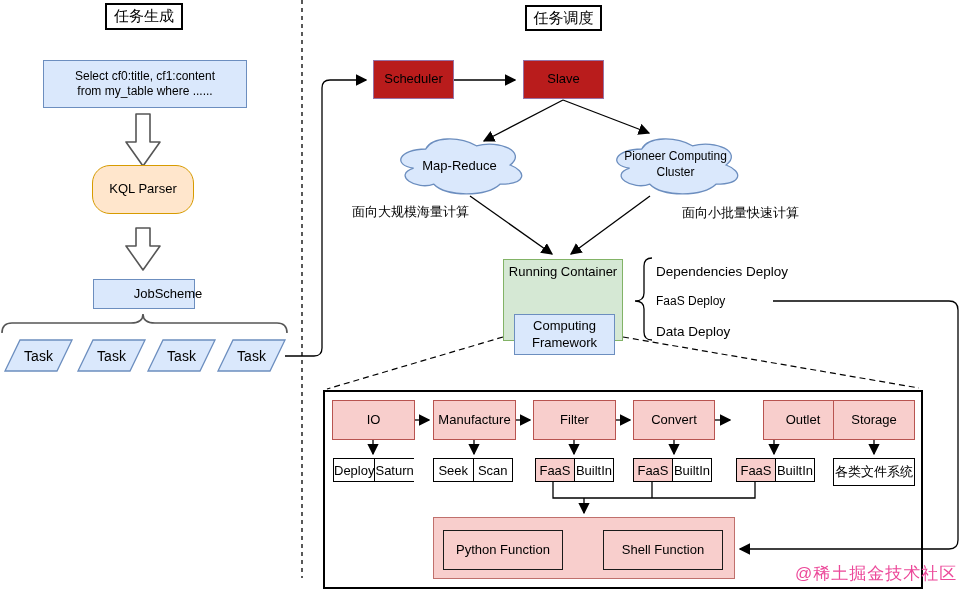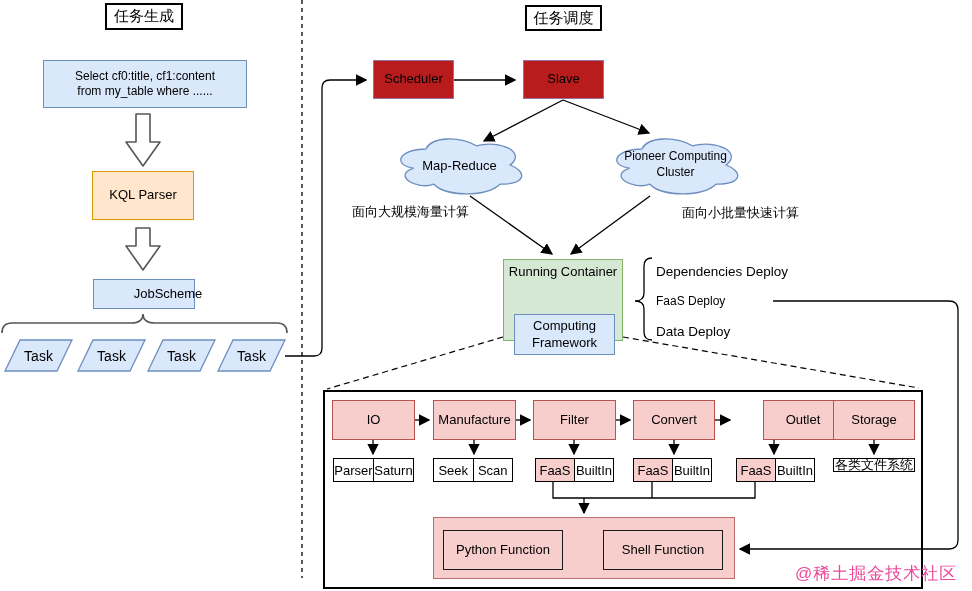--- a/index.html
+++ b/index.html
@@ -97,21 +97,21 @@
     <polygon points="233,340 285,340 270,371 218,371" fill="#dae8fc" stroke="#6c8ebf" stroke-width="1.3"></polygon>
 
     <use href="#cloudShape" transform="translate(392,133)" fill="#dae8fc" stroke="#6c8ebf" stroke-width="1.3"></use>
     <use href="#cloudShape" transform="translate(608,133)" fill="#dae8fc" stroke="#6c8ebf" stroke-width="1.3"></use>
   </svg>
 
   <div class="box titlebox" style="left:105px; top:3px; width:78px; height:27px;">任务生成</div>
 
   <div class="box blue" style="left:43px; top:60px; width:204px; height:48px; font-size:12px; padding:0 20px;">Select cf0:title, cf1:content from my_table where ......</div>
 
-  <div class="box orange" style="left:92px; top:171px; width:102px; height:49px;">KQL Parser</div>
+  <div class="box orange" style="left:92px; top:165px; width:102px; height:49px;border-radius:18px;">KQL Parser</div>
 
   <div class="box blue" style="left:93px; top:279px; width:102px; height:30px;padding-left:48px;">JobScheme</div>
 
   <div class="cloud-label" style="left:5px; top:340px; width:67px; height:31px; font-size:14px;">Task</div>
   <div class="cloud-label" style="left:78px; top:340px; width:67px; height:31px; font-size:14px;">Task</div>
   <div class="cloud-label" style="left:148px; top:340px; width:67px; height:31px; font-size:14px;">Task</div>
   <div class="cloud-label" style="left:218px; top:340px; width:67px; height:31px; font-size:14px;">Task</div>
 
   <div class="box titlebox" style="left:525px; top:5px; width:77px; height:26px;">任务调度</div>
 
@@ -134,40 +134,40 @@
   <div class="lbl" style="left:656px; top:324px; font-size:13.5px;">Data Deploy</div>
 
   <div class="box pink" style="left:332px; top:400px; width:83px; height:40px;">IO</div>
   <div class="box pink" style="left:433px; top:400px; width:83px; height:40px;">Manufacture</div>
   <div class="box pink" style="left:533px; top:400px; width:83px; height:40px;">Filter</div>
   <div class="box pink" style="left:633px; top:400px; width:82px; height:40px;">Convert</div>
   <div class="box pink" style="left:733px; top:400px; width:80px; height:40px;margin-left:30px;">Outlet</div>
   <div class="box pink" style="left:833px; top:400px; width:82px; height:40px;">Storage</div>
 
   <div class="sub" style="left:333px; top:458px; width:81px; height:24px;">
-    <div class="cell">Parser</div>
+    <div class="cell">Deploy</div>
     <div class="cell">Saturn</div>
   </div>
   <div class="sub" style="left:433px; top:458px; width:80px; height:24px;">
     <div class="cell">Seek</div>
     <div class="cell">Scan</div>
   </div>
   <div class="sub" style="left:535px; top:458px; width:79px; height:24px;">
     <div class="cell hl">FaaS</div>
     <div class="cell">BuiltIn</div>
   </div>
   <div class="sub" style="left:633px; top:458px; width:79px; height:24px;">
     <div class="cell hl">FaaS</div>
     <div class="cell">BuiltIn</div>
   </div>
   <div class="sub" style="left:736px; top:458px; width:79px; height:24px;">
     <div class="cell hl">FaaS</div>
     <div class="cell">BuiltIn</div>
   </div>
-  <div class="sub" style="left:833px; top:458px; width:82px; height:14px;">
+  <div class="sub" style="left:833px; top:458px; width:82px; height:28px;">
     <div class="cell">各类文件系统</div>
   </div>
 
   <div id="fncontainer" style="left:433px; top:517px; width:302px; height:62px;"></div>
   <div class="box fnbox" style="left:443px; top:530px; width:120px; height:40px;">Python Function</div>
   <div class="box fnbox" style="left:603px; top:530px; width:120px; height:40px;">Shell Function</div>
 
   <div id="watermark" style="left:795px; top:562px;">@稀土掘金技术社区</div>
 </div>
 

